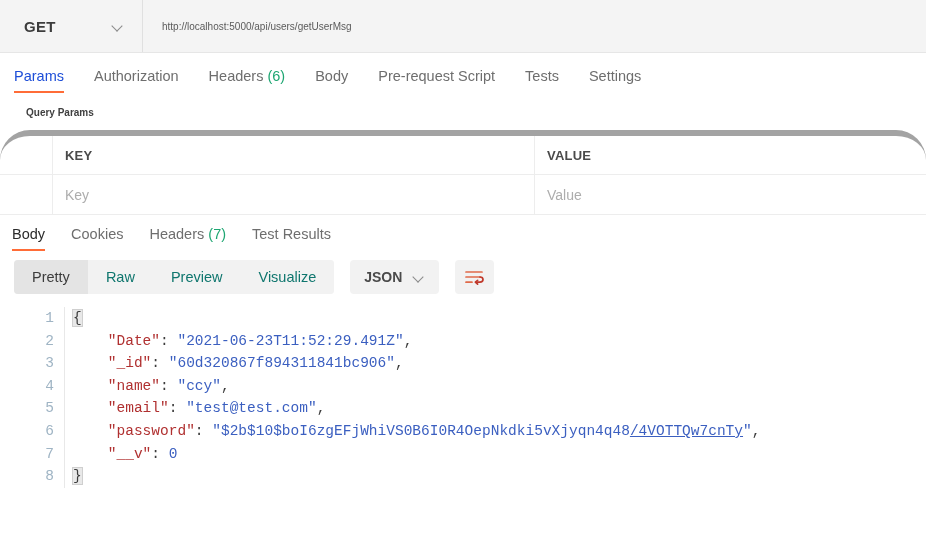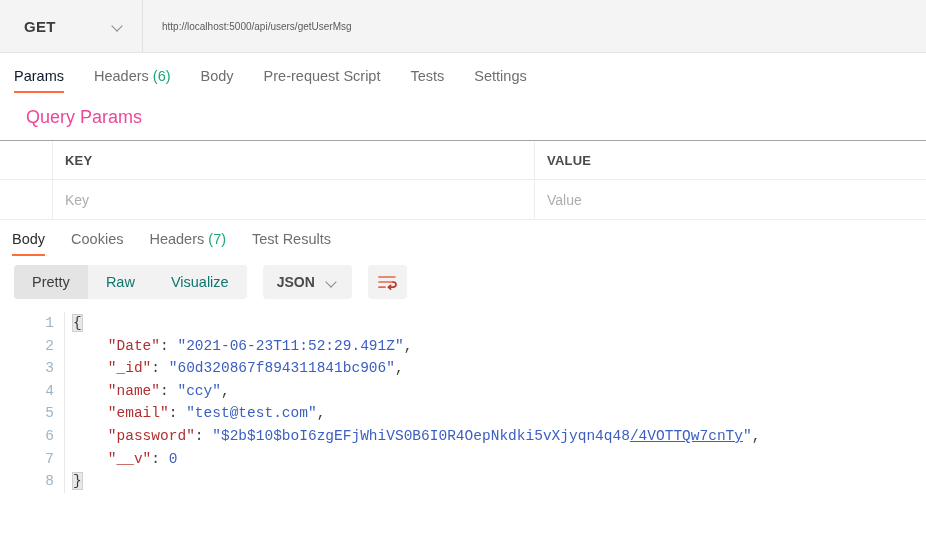--- a/index.html
+++ b/index.html
@@ -83,44 +83,45 @@
   .req-tab {
     font-size: 14.5px;
     color: #6e6e6e;
     padding: 0 0 9px 0;
     margin-right: 30px;
     cursor: pointer;
     position: relative;
     white-space: nowrap;
   }
   .req-tab.active {
-    color: #0f172a;
+    color: #1d4ed8;
   }
   .req-tab.active::after {
     content: "";
     position: absolute;
     left: 0; right: 0; bottom: 0;
     height: 2.5px;
     background: #ff6c37;
   }
   .count-green {
     color: #1ea672;
   }
 
   
   .qp-title {
-    font-size: 18px;
-    color: #ec4899;
-    font-weight: normal;
+    font-size: 10px;
+    color: #404040;
+    font-weight: bold;
     padding: 14px 0 12px 26px;
   }
   .params-table {
     width: 100%;
-    border-top: 1px solid #a3a3a3;
-    box-sizing: border-box;
+    border-top: 6px solid #a3a3a3;
+    box-sizing: border-box;
+    border-radius: 30px;
   }
   .pt-row {
     display: flex;
     border-bottom: 1px solid #ededed;
     box-sizing: border-box;
   }
   .pt-check {
     width: 53px;
     border-right: 1px solid #ededed;
     box-sizing: border-box;
@@ -285,20 +286,23 @@
   <div class="url-input-wrap">
     <span class="url-text">http://localhost:5000/api/users/getUserMsg</span>
   </div>
 </div>
 
 <div class="req-tabs">
   <div class="req-tab active">
     <span>Params</span>
   </div>
   <div class="req-tab">
+    <span>Authorization</span>
+  </div>
+  <div class="req-tab">
     <span>Headers</span>
     <span class="count-green">(6)</span>
   </div>
   <div class="req-tab">
     <span>Body</span>
   </div>
   <div class="req-tab">
     <span>Pre-request Script</span>
   </div>
   <div class="req-tab">
@@ -348,20 +352,23 @@
   </div>
 </div>
 
 <div class="fmt-bar">
   <div class="seg-group">
     <div class="seg active">
       <span>Pretty</span>
     </div>
     <div class="seg">
       <span>Raw</span>
+    </div>
+    <div class="seg">
+      <span>Preview</span>
     </div>
     <div class="seg">
       <span>Visualize</span>
     </div>
   </div>
 
   <div class="json-select">
     <span class="json-label">JSON</span>
     <span class="chev"></span>
   </div>

